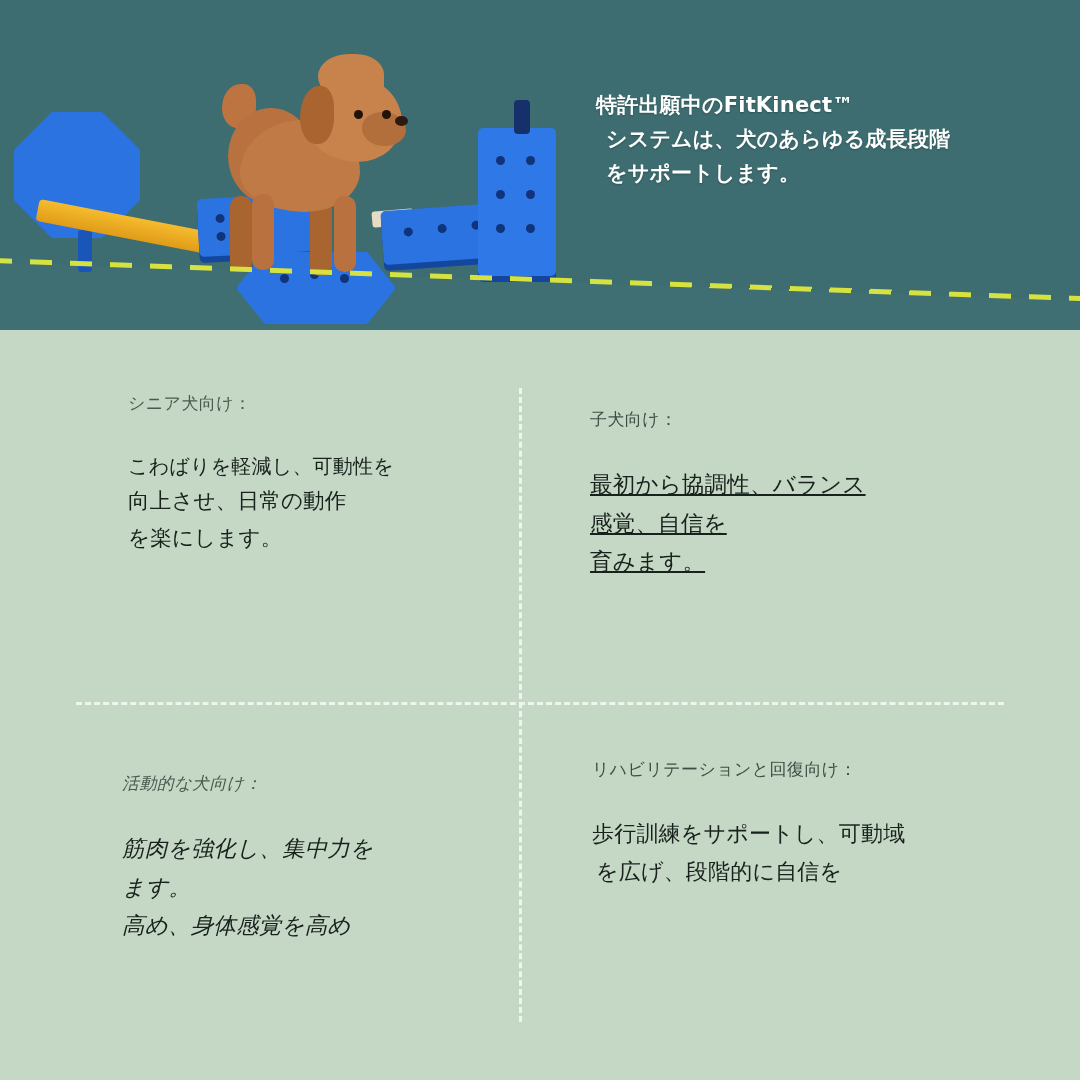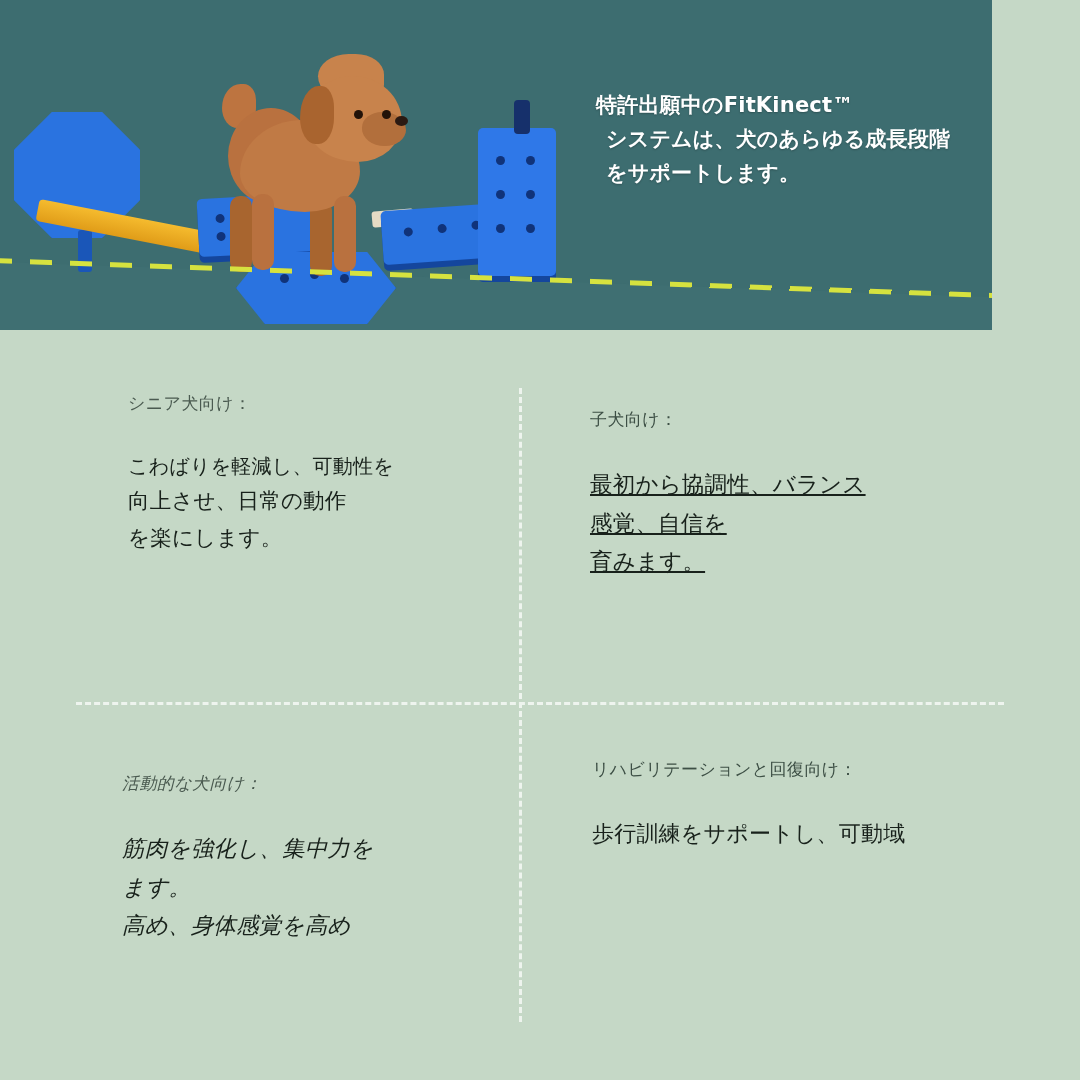--- a/index.html
+++ b/index.html
@@ -19,21 +19,21 @@
     width: 1080px;
     height: 1080px;
     overflow: hidden;
   }
 
   
   .hero {
     position: absolute;
     top: 0;
     left: 0;
-    width: 992px;
+    width: 1080px;
     height: 330px;
     background: #3f6f72;
     overflow: hidden;
   }
   
   .hero-shape {
     position: absolute;
     top: 0;
     left: 0;
     width: 1080px;
@@ -448,17 +448,18 @@
         <span class="ln">筋肉を強化し、集中力を</span>
         <span class="ln">ます。</span>
         <span class="ln">高め、身体感覚を高め</span>
       </div>
     </div>
 
     <div class="cell br">
       <div class="cell-label">リハビリテーションと回復向け：</div>
       <div class="cell-body">
         <span class="ln">歩行訓練をサポートし、可動域</span>
+        <span class="ln">を広げ、段階的に自信を</span>
       </div>
     </div>
   </div>
 
 </div>
 
 </body></html>

